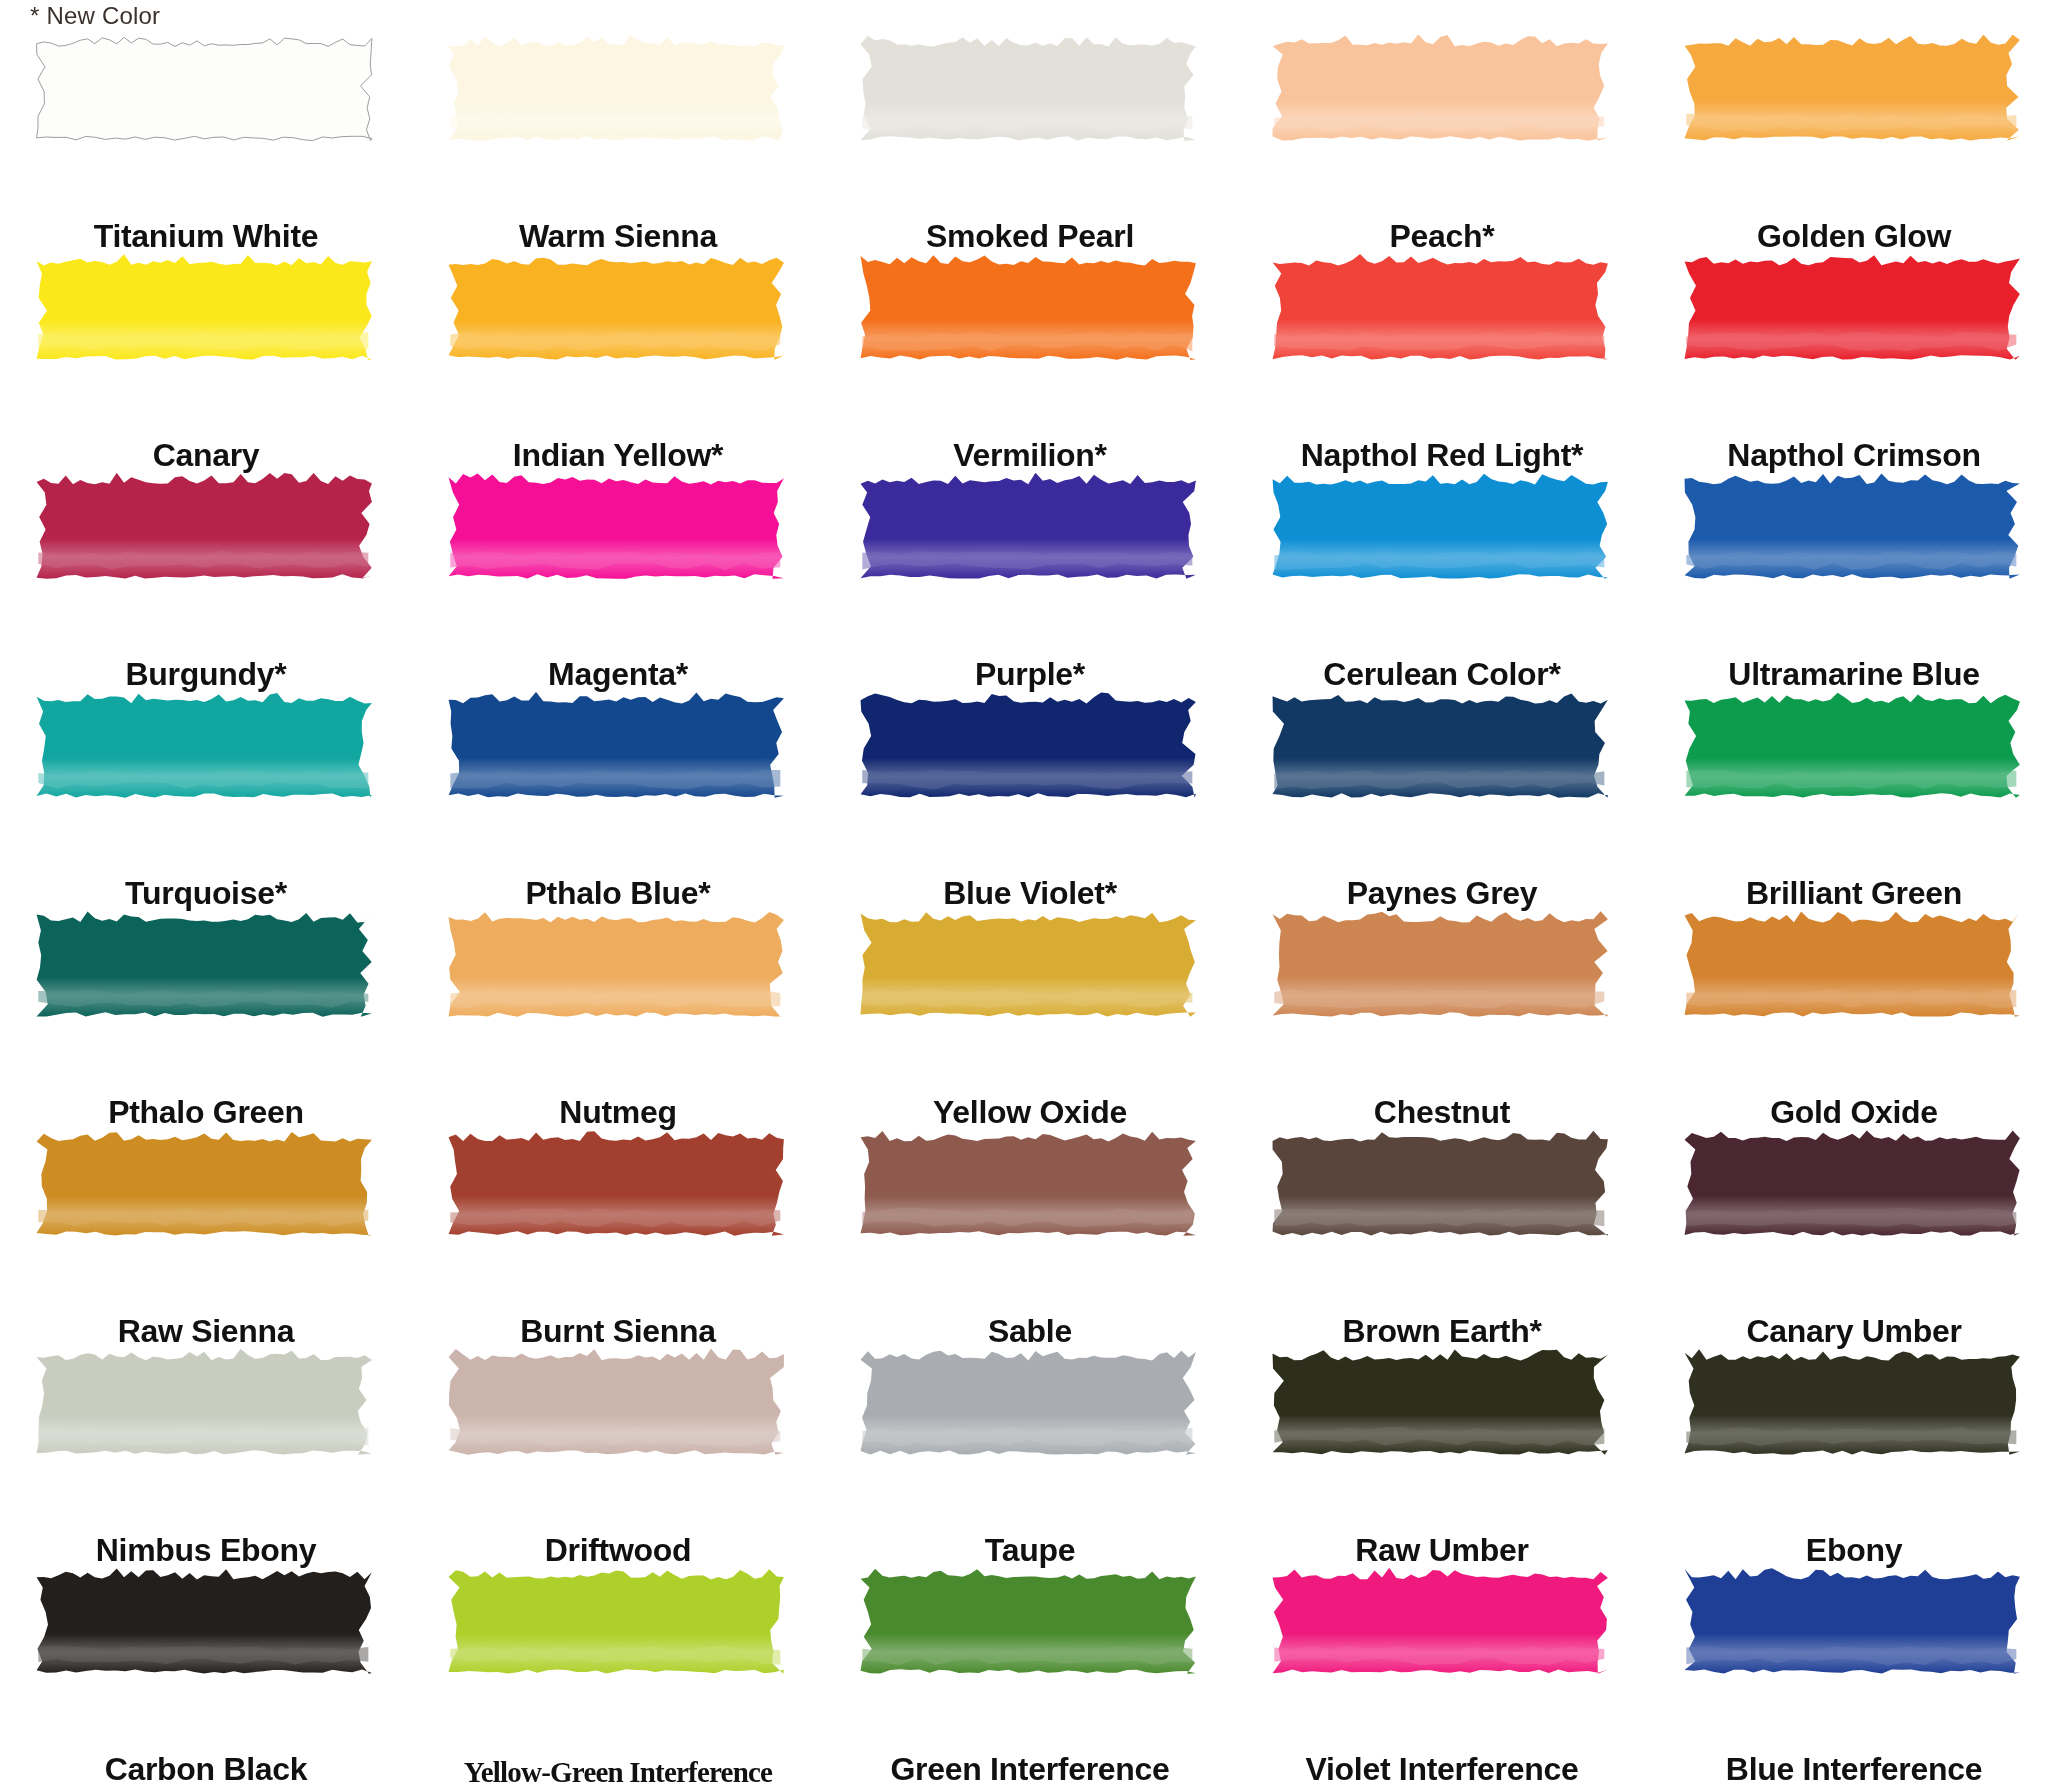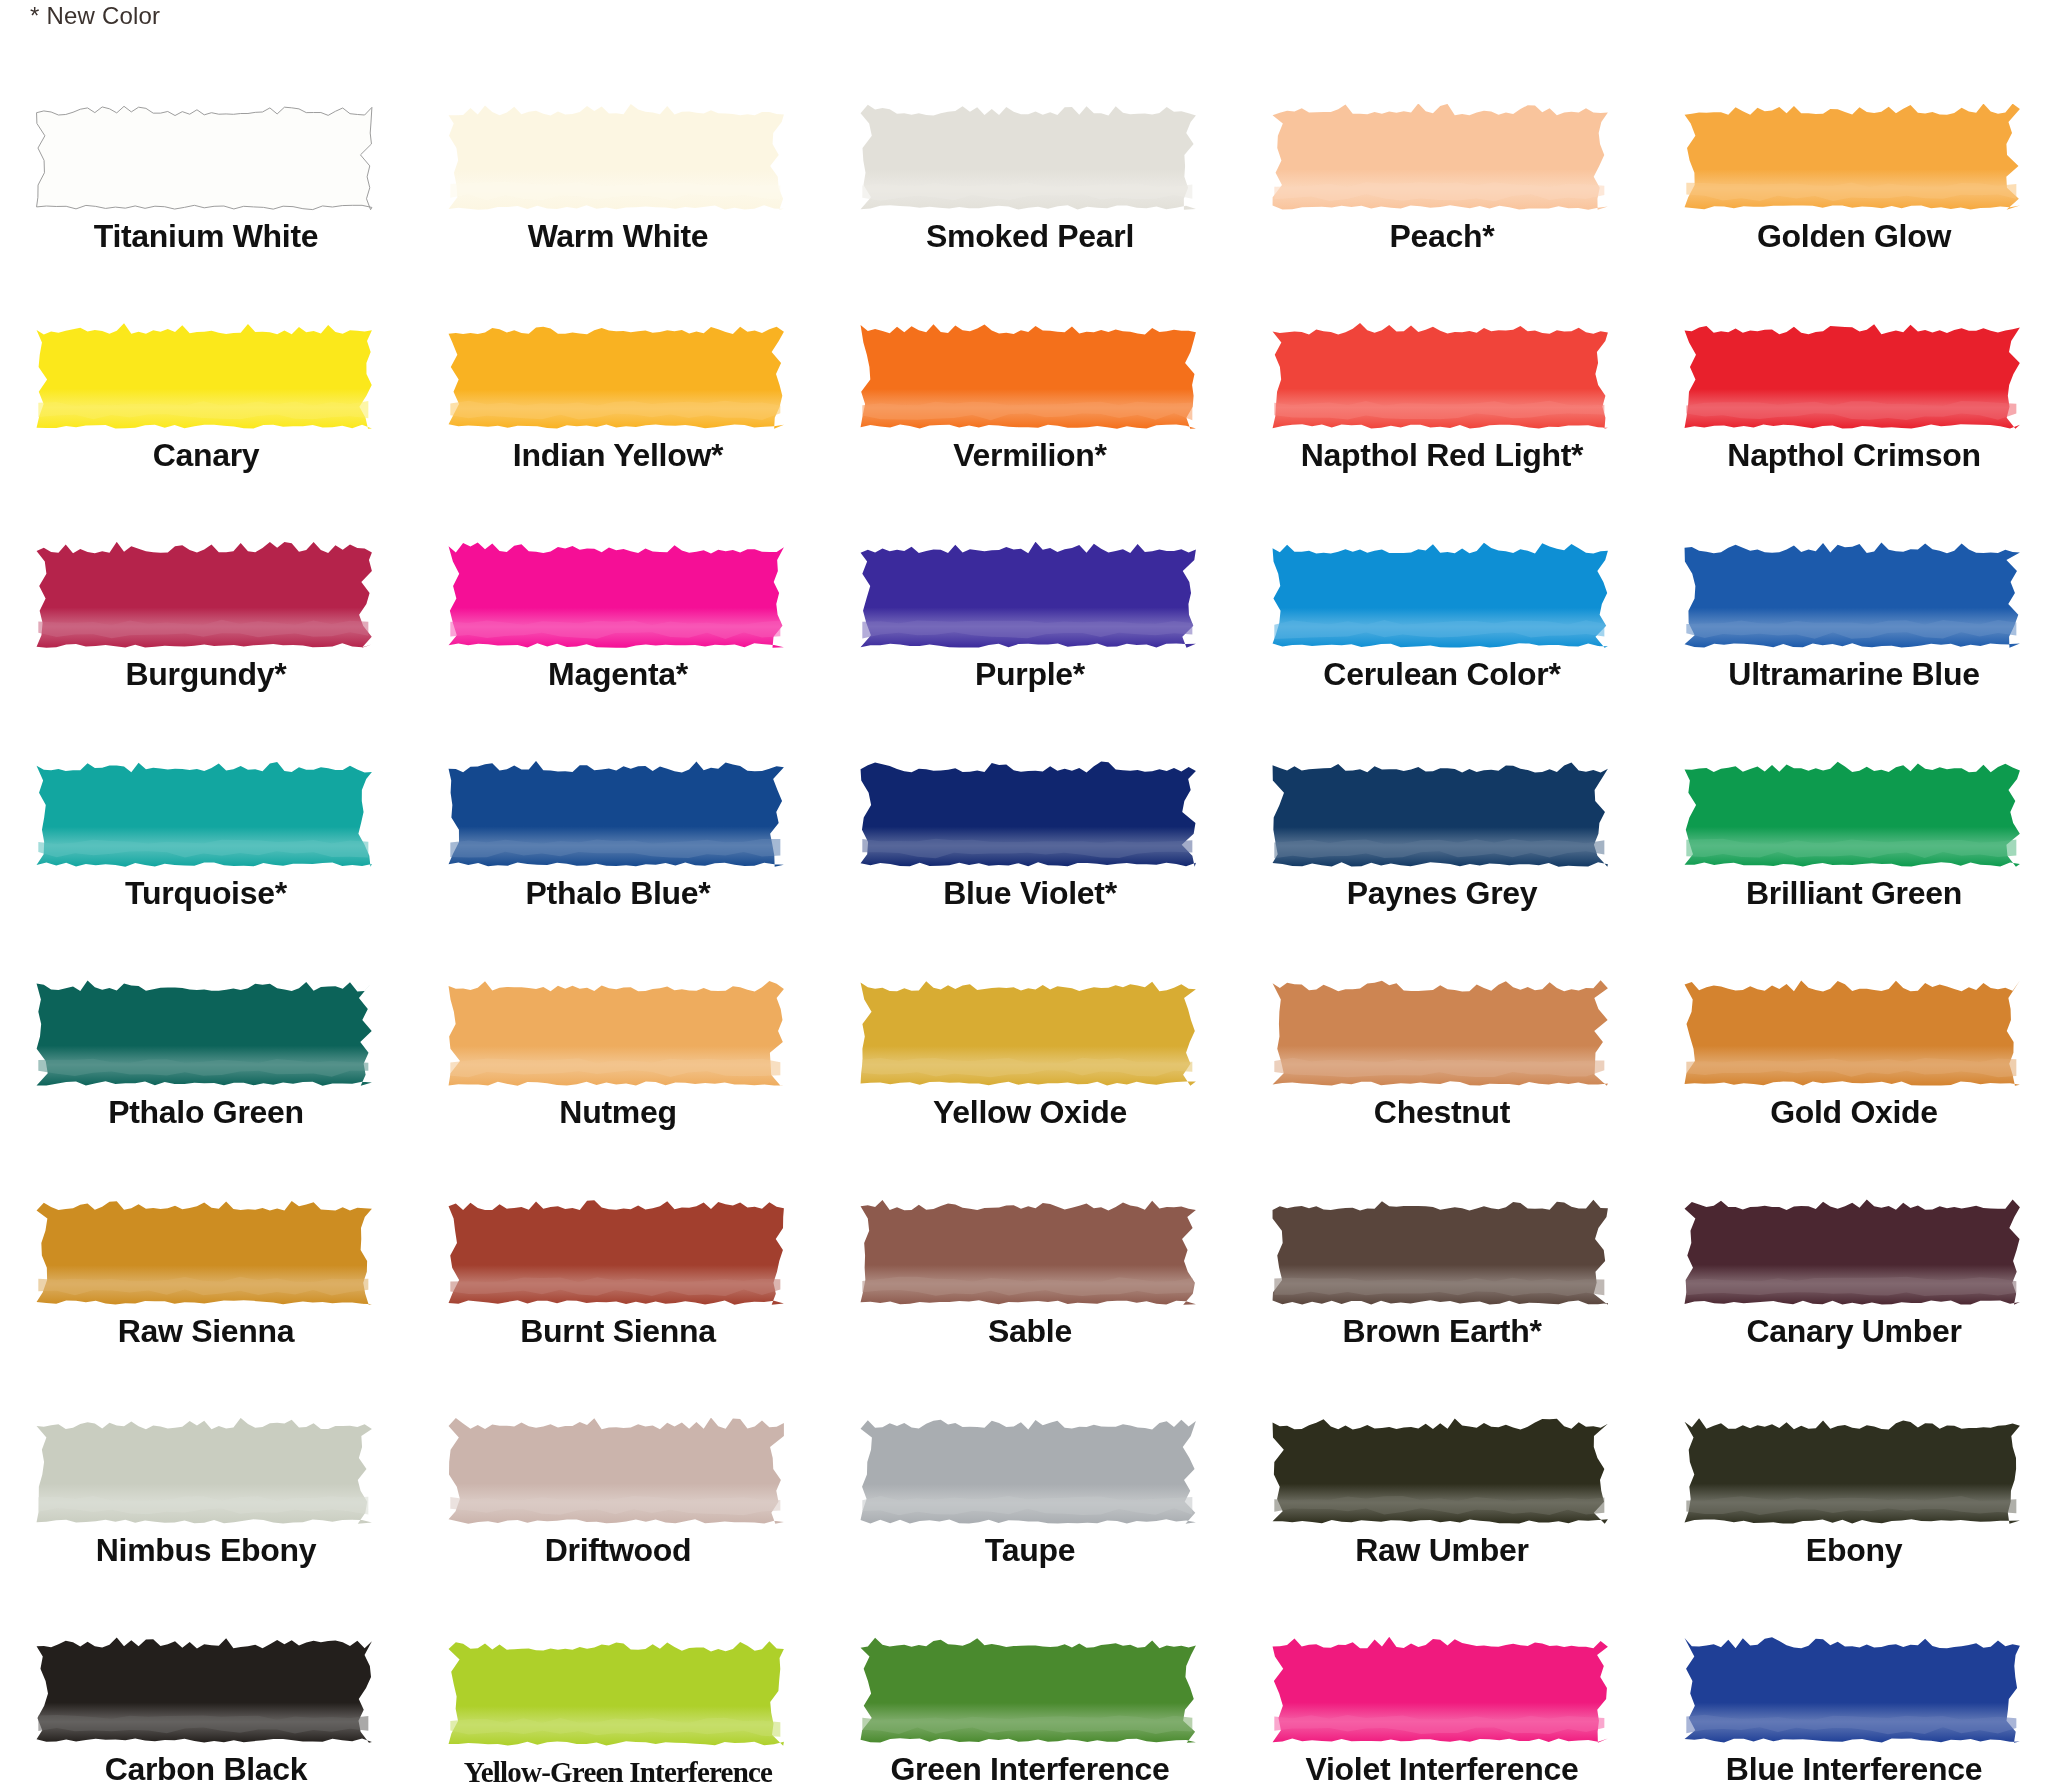--- a/index.html
+++ b/index.html
@@ -42,21 +42,21 @@
     display: grid;
     grid-template-columns: repeat(5, 412px);
     grid-auto-rows: 219px;
   }
 
   .swatch-cell {
     position: relative;
     display: flex;
     flex-direction: column;
     align-items: center;
-    justify-content: flex-end;
+    justify-content: space-between;
   }
 
   .swatch-wrap {
     position: relative;
     width: 346px;
     height: 111px;
     display: block;
   }
 
   .swatch-wrap svg {
@@ -105,21 +105,21 @@
                 <stop offset="0%" stop-color="#fcf6e2"></stop>
                 <stop offset="62%" stop-color="#fcf6e2"></stop>
                 <stop offset="80%" stop-color="#fdf9eb"></stop>
                 <stop offset="100%" stop-color="#fcf6e2"></stop>
               </linearGradient>
             </defs>
             <path d="M 4.0 12.6 L 12.2 12.6 L 20.4 12.4 L 28.7 4.5 L 36.9 11.7 L 45.1 1.8 L 53.3 9.1 L 61.5 12.7 L 69.7 9.7 L 78.0 3.1 L 86.2 11.6 L 94.4 8.6 L 102.6 7.5 L 110.8 11.0 L 119.0 13.0 L 127.3 8.4 L 135.5 11.7 L 143.7 11.2 L 151.9 8.9 L 160.1 2.3 L 168.3 8.0 L 176.6 2.7 L 184.8 10.8 L 193.0 10.3 L 201.2 11.5 L 209.4 0.1 L 217.7 6.1 L 225.9 8.7 L 234.1 9.7 L 242.3 11.5 L 250.5 2.2 L 258.7 11.9 L 267.0 8.6 L 275.2 8.4 L 283.4 9.8 L 291.6 10.6 L 299.8 6.9 L 308.0 10.3 L 316.3 10.8 L 324.5 11.4 L 332.7 12.7 L 340.9 11.6 L 349.1 12.7 L 357.3 9.1 L 365.6 9.0 L 373.8 11.2 L 382.0 11.9 L 379.5 20.3 L 370.0 32.7 L 369.2 45.0 L 376.2 57.3 L 366.5 69.7 L 375.1 82.0 L 376.0 94.3 L 381.1 106.7 L 376.8 119.0 L 382.0 117.9 L 370.9 117.7 L 359.8 114.0 L 348.6 118.0 L 337.5 118.8 L 326.4 116.9 L 315.3 118.9 L 304.2 114.2 L 293.1 115.8 L 281.9 117.1 L 270.8 115.9 L 259.7 118.0 L 248.6 116.6 L 237.5 116.2 L 226.4 115.4 L 215.2 116.3 L 204.1 116.5 L 193.0 118.6 L 181.9 116.6 L 170.8 118.0 L 159.6 114.1 L 148.5 117.6 L 137.4 115.9 L 126.3 118.2 L 115.2 117.7 L 104.1 114.6 L 92.9 118.2 L 81.8 114.9 L 70.7 115.9 L 59.6 116.1 L 48.5 118.4 L 37.4 119.0 L 26.2 117.9 L 15.1 116.9 L 4.0 118.3 L 13.9 105.1 L 12.9 91.3 L 10.1 77.4 L 14.8 63.5 L 12.9 49.6 L 4.5 35.8 L 9.8 21.9 Z" fill="url(#g1)"></path>
             <path d="M 6.0 90.0 L 26.7 88.6 L 47.3 88.2 L 68.0 87.6 L 88.7 89.3 L 109.3 90.6 L 130.0 90.2 L 150.7 87.8 L 171.3 92.2 L 192.0 91.7 L 212.7 91.7 L 233.3 89.2 L 254.0 88.4 L 274.7 88.6 L 295.3 91.6 L 316.0 90.3 L 336.7 91.6 L 357.3 91.8 L 378.0 91.9 L 378.0 107.7 L 357.3 106.1 L 336.7 102.6 L 316.0 104.5 L 295.3 103.4 L 274.7 101.7 L 254.0 108.5 L 233.3 104.3 L 212.7 103.1 L 192.0 104.7 L 171.3 107.6 L 150.7 104.1 L 130.0 102.9 L 109.3 108.3 L 88.7 106.9 L 68.0 102.8 L 47.3 108.7 L 26.7 102.0 L 6.0 105.5 Z" fill="#fdf9eb" opacity="0.55"></path>
           </svg>
         </div>
-        <div class="swatch-label">Warm White</div>
+        <div class="swatch-label">Warm Sienna</div>
       </div>
       <div class="swatch-cell">
         <div class="swatch-wrap">
           <svg viewBox="0 0 390 125" preserveAspectRatio="none">
             <defs>
               <linearGradient id="g2" x1="0" y1="0" x2="0" y2="1">
                 <stop offset="0%" stop-color="#e2e0d9"></stop>
                 <stop offset="62%" stop-color="#e2e0d9"></stop>
                 <stop offset="80%" stop-color="#ebe9e4"></stop>
                 <stop offset="100%" stop-color="#e2e0d9"></stop>

